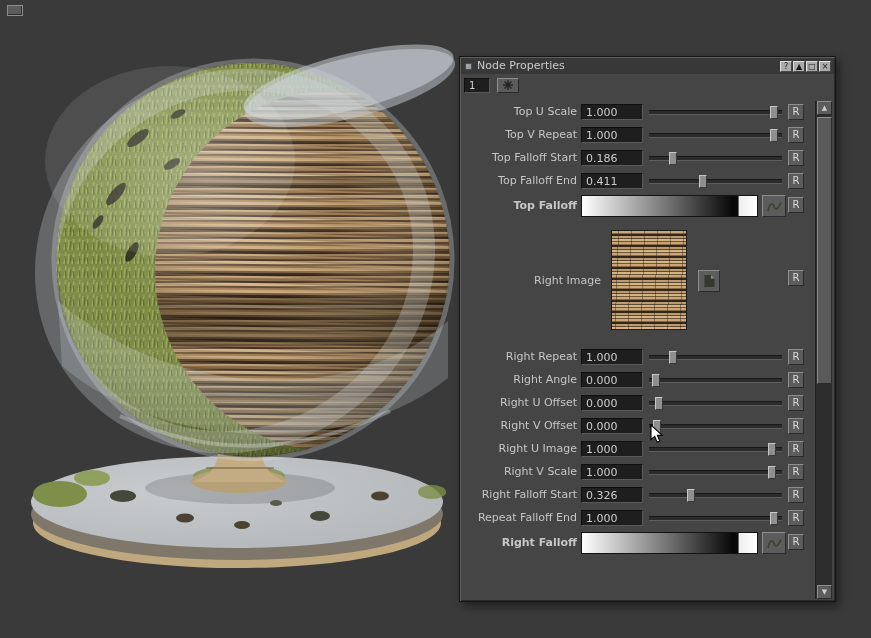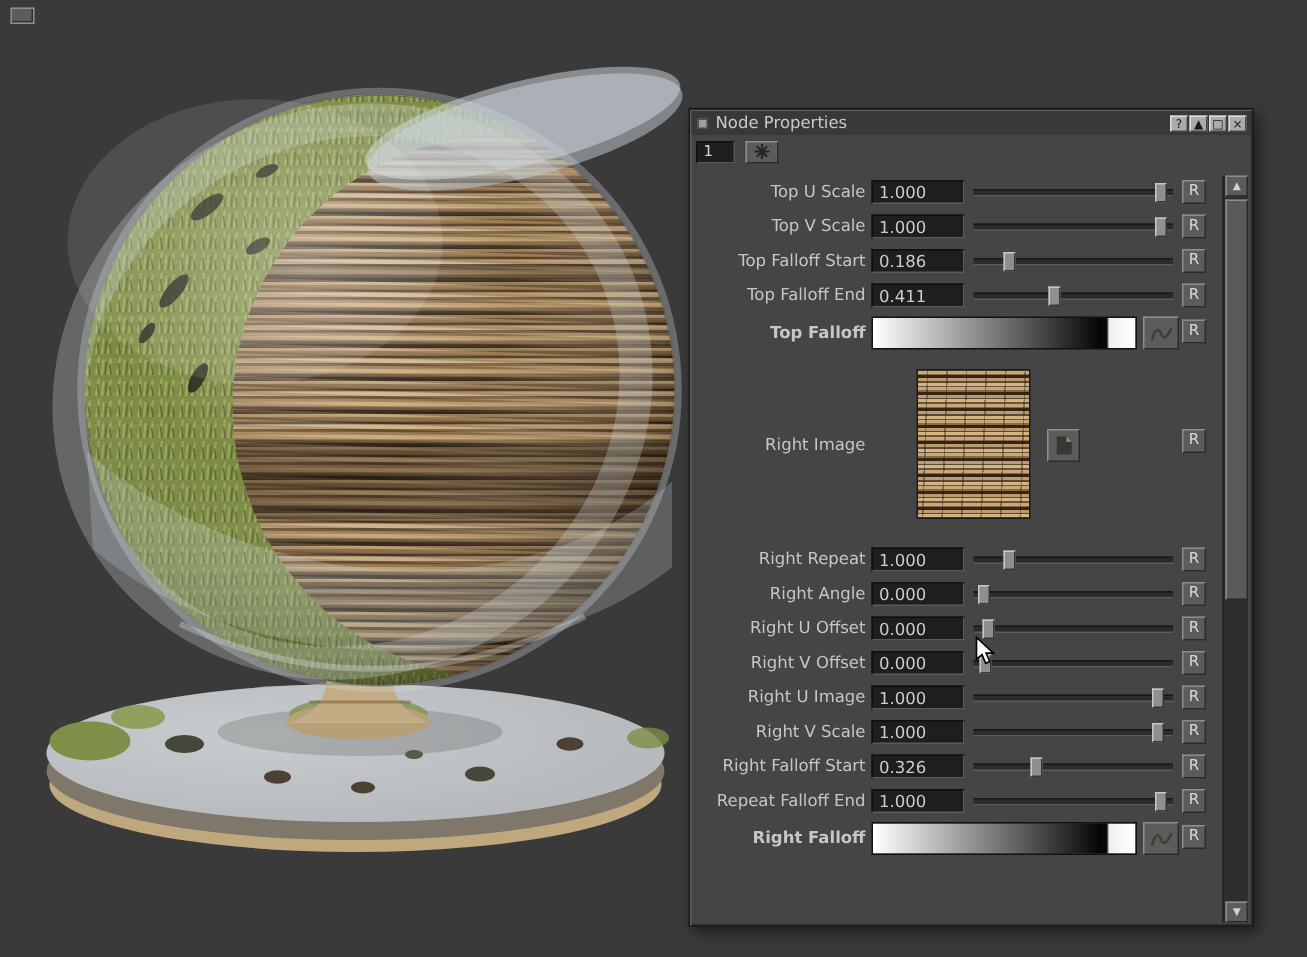--- a/index.html
+++ b/index.html
@@ -7,21 +7,21 @@
   #screen { position:relative; width:871px; height:638px; background:#3a3a3a; overflow:hidden; }
 
   
   .app-chip { position:absolute; left:7px; top:5px; width:16px; height:11px;
     background:#5c5c5c; border:1px solid #8d8d8d; box-shadow:inset -1px -1px 0 #2e2e2e; }
 
   
   .viewport { position:absolute; left:20px; top:26px; width:440px; height:585px; }
 
   
-  .panel { position:absolute; left:459px; top:72px; width:377px; height:546px;
+  .panel { position:absolute; left:459px; top:56px; width:377px; height:546px;
     background:#454545; border:1px solid #161616;
     box-shadow: inset 1px 1px 0 #5f5f5f, inset -1px -1px 0 #2a2a2a, 3px 4px 9px rgba(0,0,0,.45); }
   .titlebar { position:absolute; left:1px; top:1px; right:1px; height:16px; background:#383838;
     color:#cacaca; font-size:11px; line-height:16px; padding-left:16px; }
   .title-grip { position:absolute; left:4px; top:5px; width:7px; height:7px;
     background:#9aa0a6; border:1px solid #4c4c4c; }
   .tb-icons { position:absolute; right:3px; top:3px; display:flex; gap:1px; }
   .tb-btn { width:12px; height:11px; background:#ababab; border:1px solid;
     border-color:#dedede #474747 #474747 #dedede; color:#181818; font-size:8px;
     line-height:9px; text-align:center; cursor:default; }
@@ -60,21 +60,21 @@
     background:#5c5c5c; border:1px solid; border-color:#8d8d8d #2b2b2b #2b2b2b #8d8d8d;
     display:flex; align-items:center; justify-content:center; }
 
   
   .section-row { position:relative; height:16px; margin-top:8px; color:#cccccc;
     font-size:11px; padding-left:7px; }
   .tri { font-size:9px; margin-right:6px; color:#c2c2c2; }
 
   
   .image-row { position:relative; height:108px; margin-top:6px; margin-bottom:12px; }
-  .image-row .lbl { top:48px; }
+  .image-row .lbl { top:48px;margin-left:24px; }
   .thumb { position:absolute; left:149px; top:4px; width:76px; height:100px;
     border:1px solid #1c1c1c;
     background:
       repeating-linear-gradient(92deg, rgba(40,28,14,0) 0 6px, rgba(40,28,14,.4) 6px 7px, rgba(0,0,0,0) 7px 13px),
       repeating-linear-gradient(180deg,#c9a877 0 2px,#8a6a45 2px 3px,#32261a 3px 5px,#bb9c70 5px 7px,#5e4833 7px 8px,#d3b485 8px 10px,#6d5339 10px 11px); }
   .file-btn { position:absolute; left:236px; top:44px; width:22px; height:22px;
     background:#5c5c5c; border:1px solid; border-color:#8d8d8d #2b2b2b #2b2b2b #8d8d8d;
     display:flex; align-items:center; justify-content:center; }
   .img-rbtn { top:44px; }
 
@@ -222,21 +222,21 @@
     <div class="rows">
         <div class="row">
           <div class="lbl">Top U Scale</div>
           <input class="val" value="1.000" style="">
           <div class="track">
             <div class="handle" style="left: 121px;"></div>
           </div>
           <div class="rbtn">R</div>
         </div>
         <div class="row">
-          <div class="lbl">Top V Scale</div>
+          <div class="lbl">Top V Repeat</div>
           <input class="val" value="1.000" style="">
           <div class="track">
             <div class="handle" style="left: 121px;"></div>
           </div>
           <div class="rbtn">R</div>
         </div>
         <div class="row">
           <div class="lbl">Top Falloff Start</div>
           <input class="val" value="0.186" style="">
           <div class="track">

